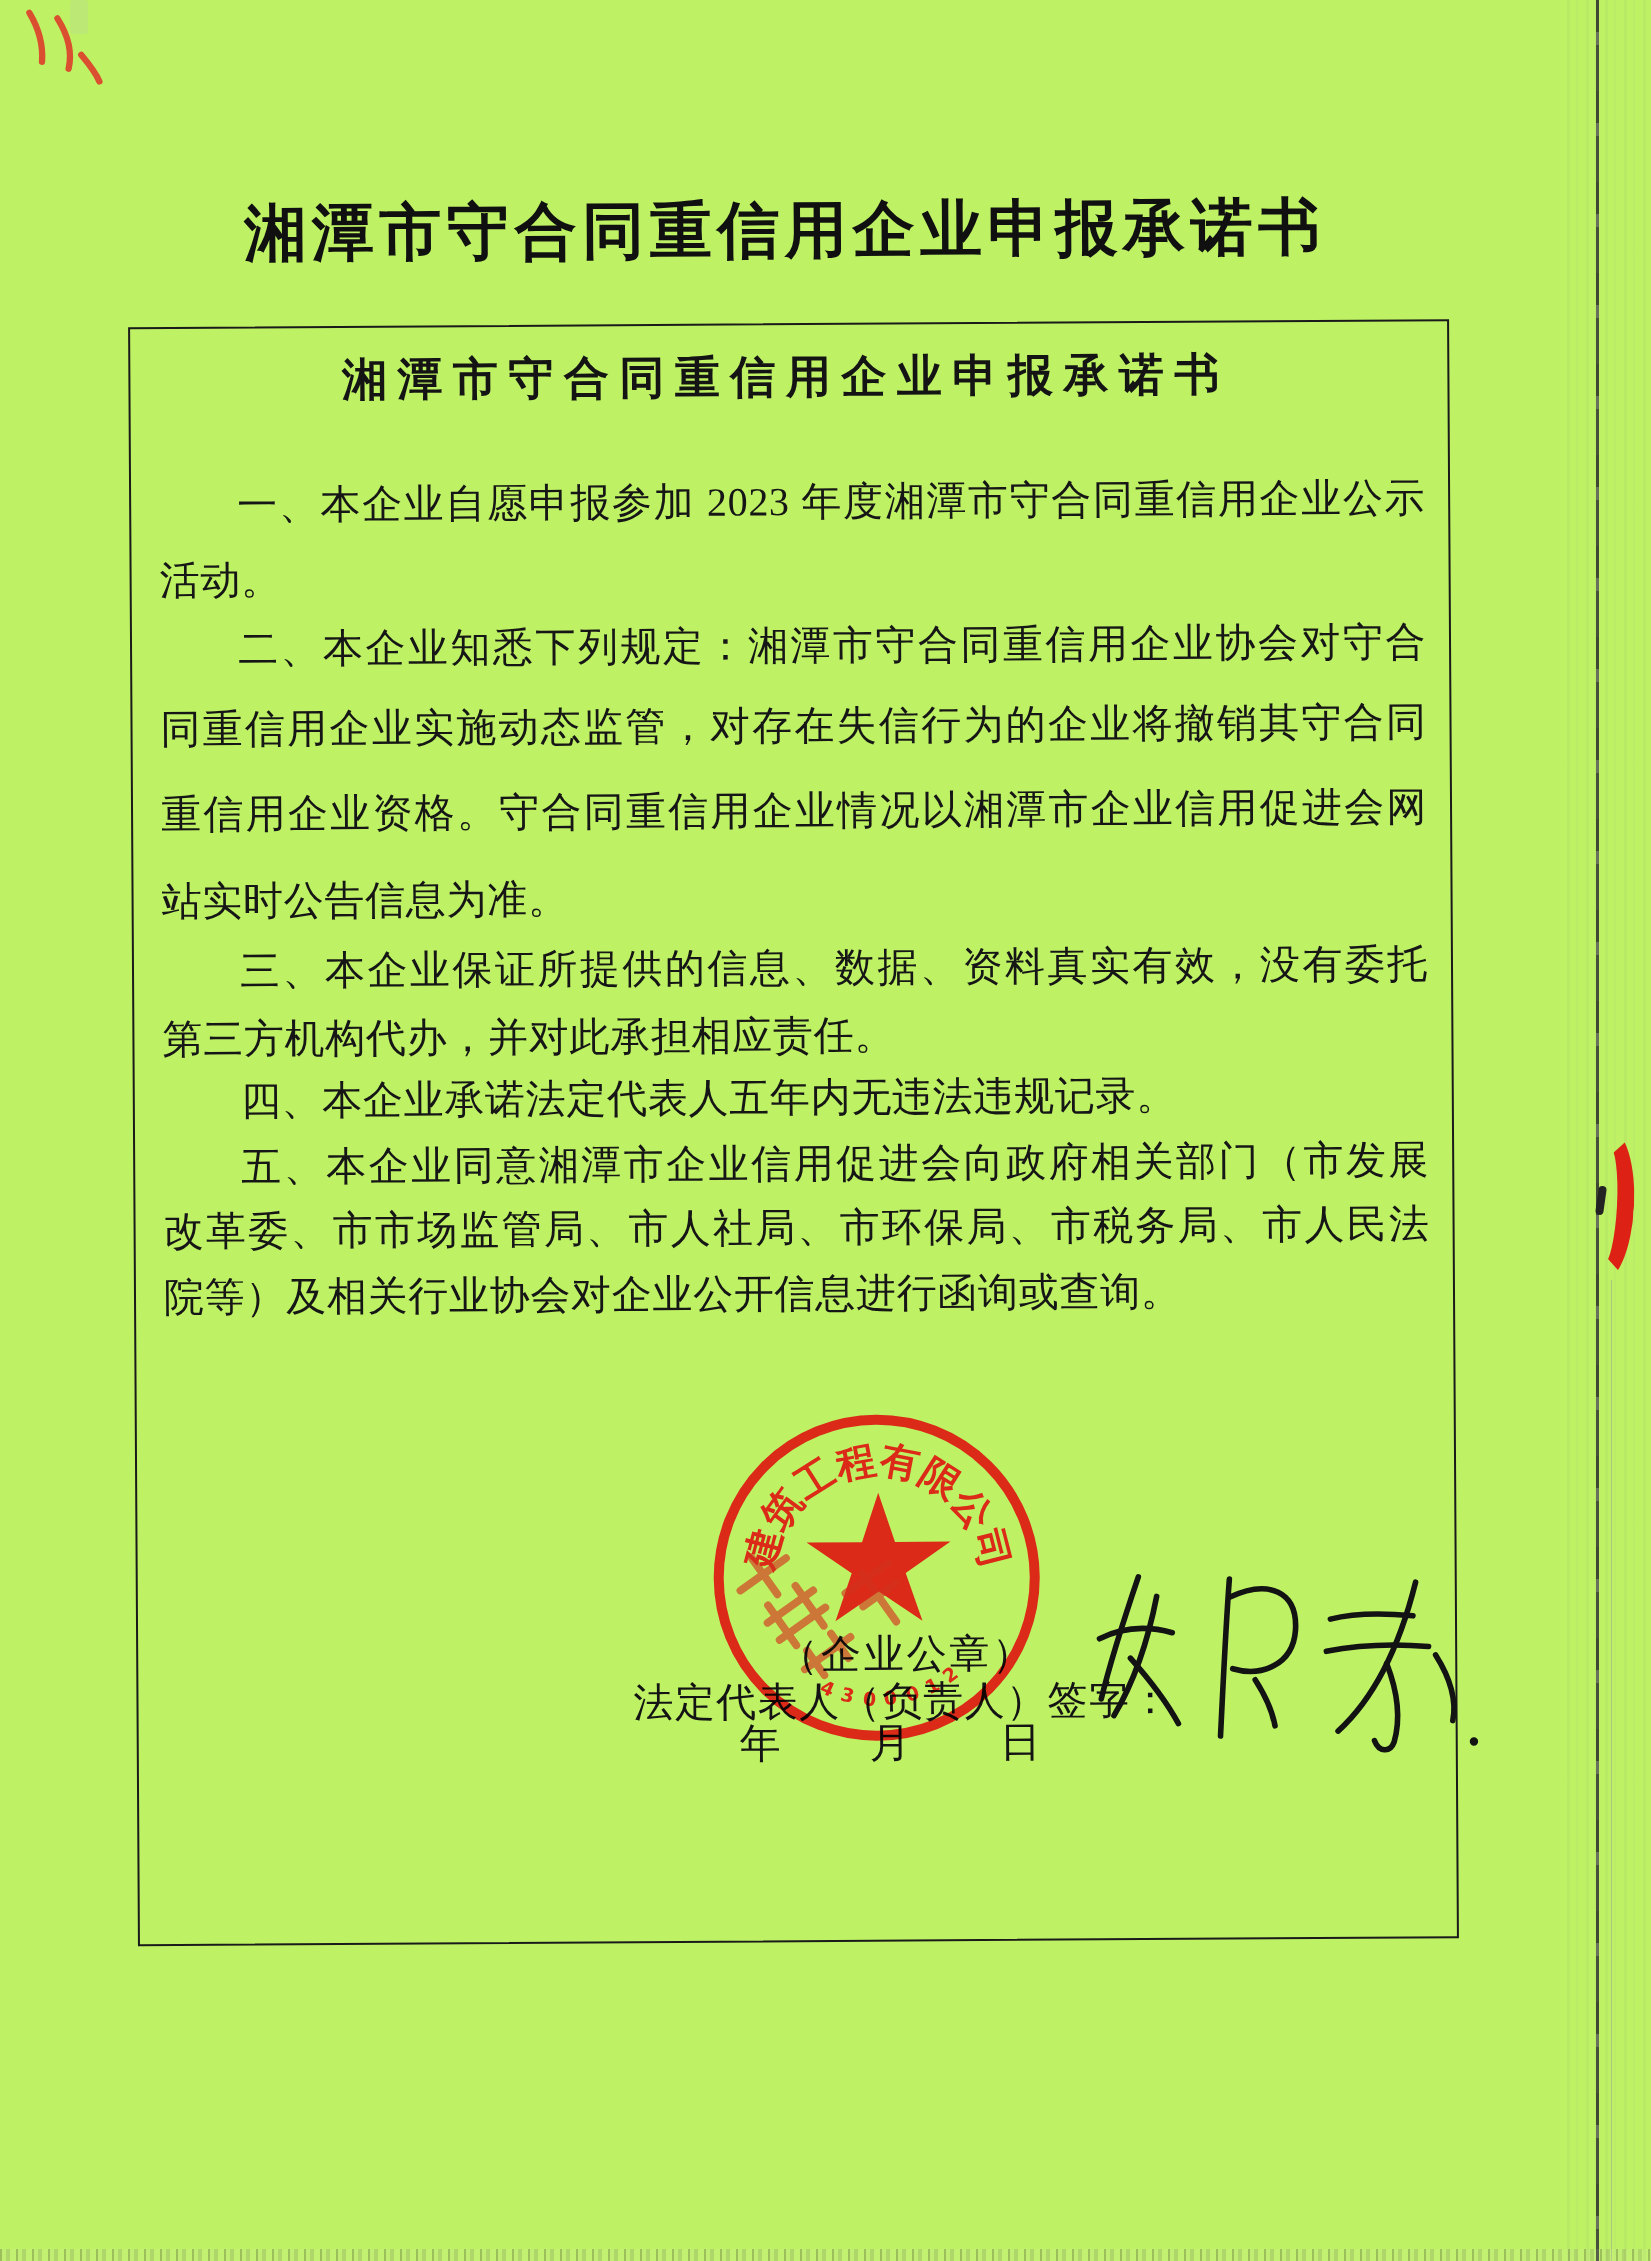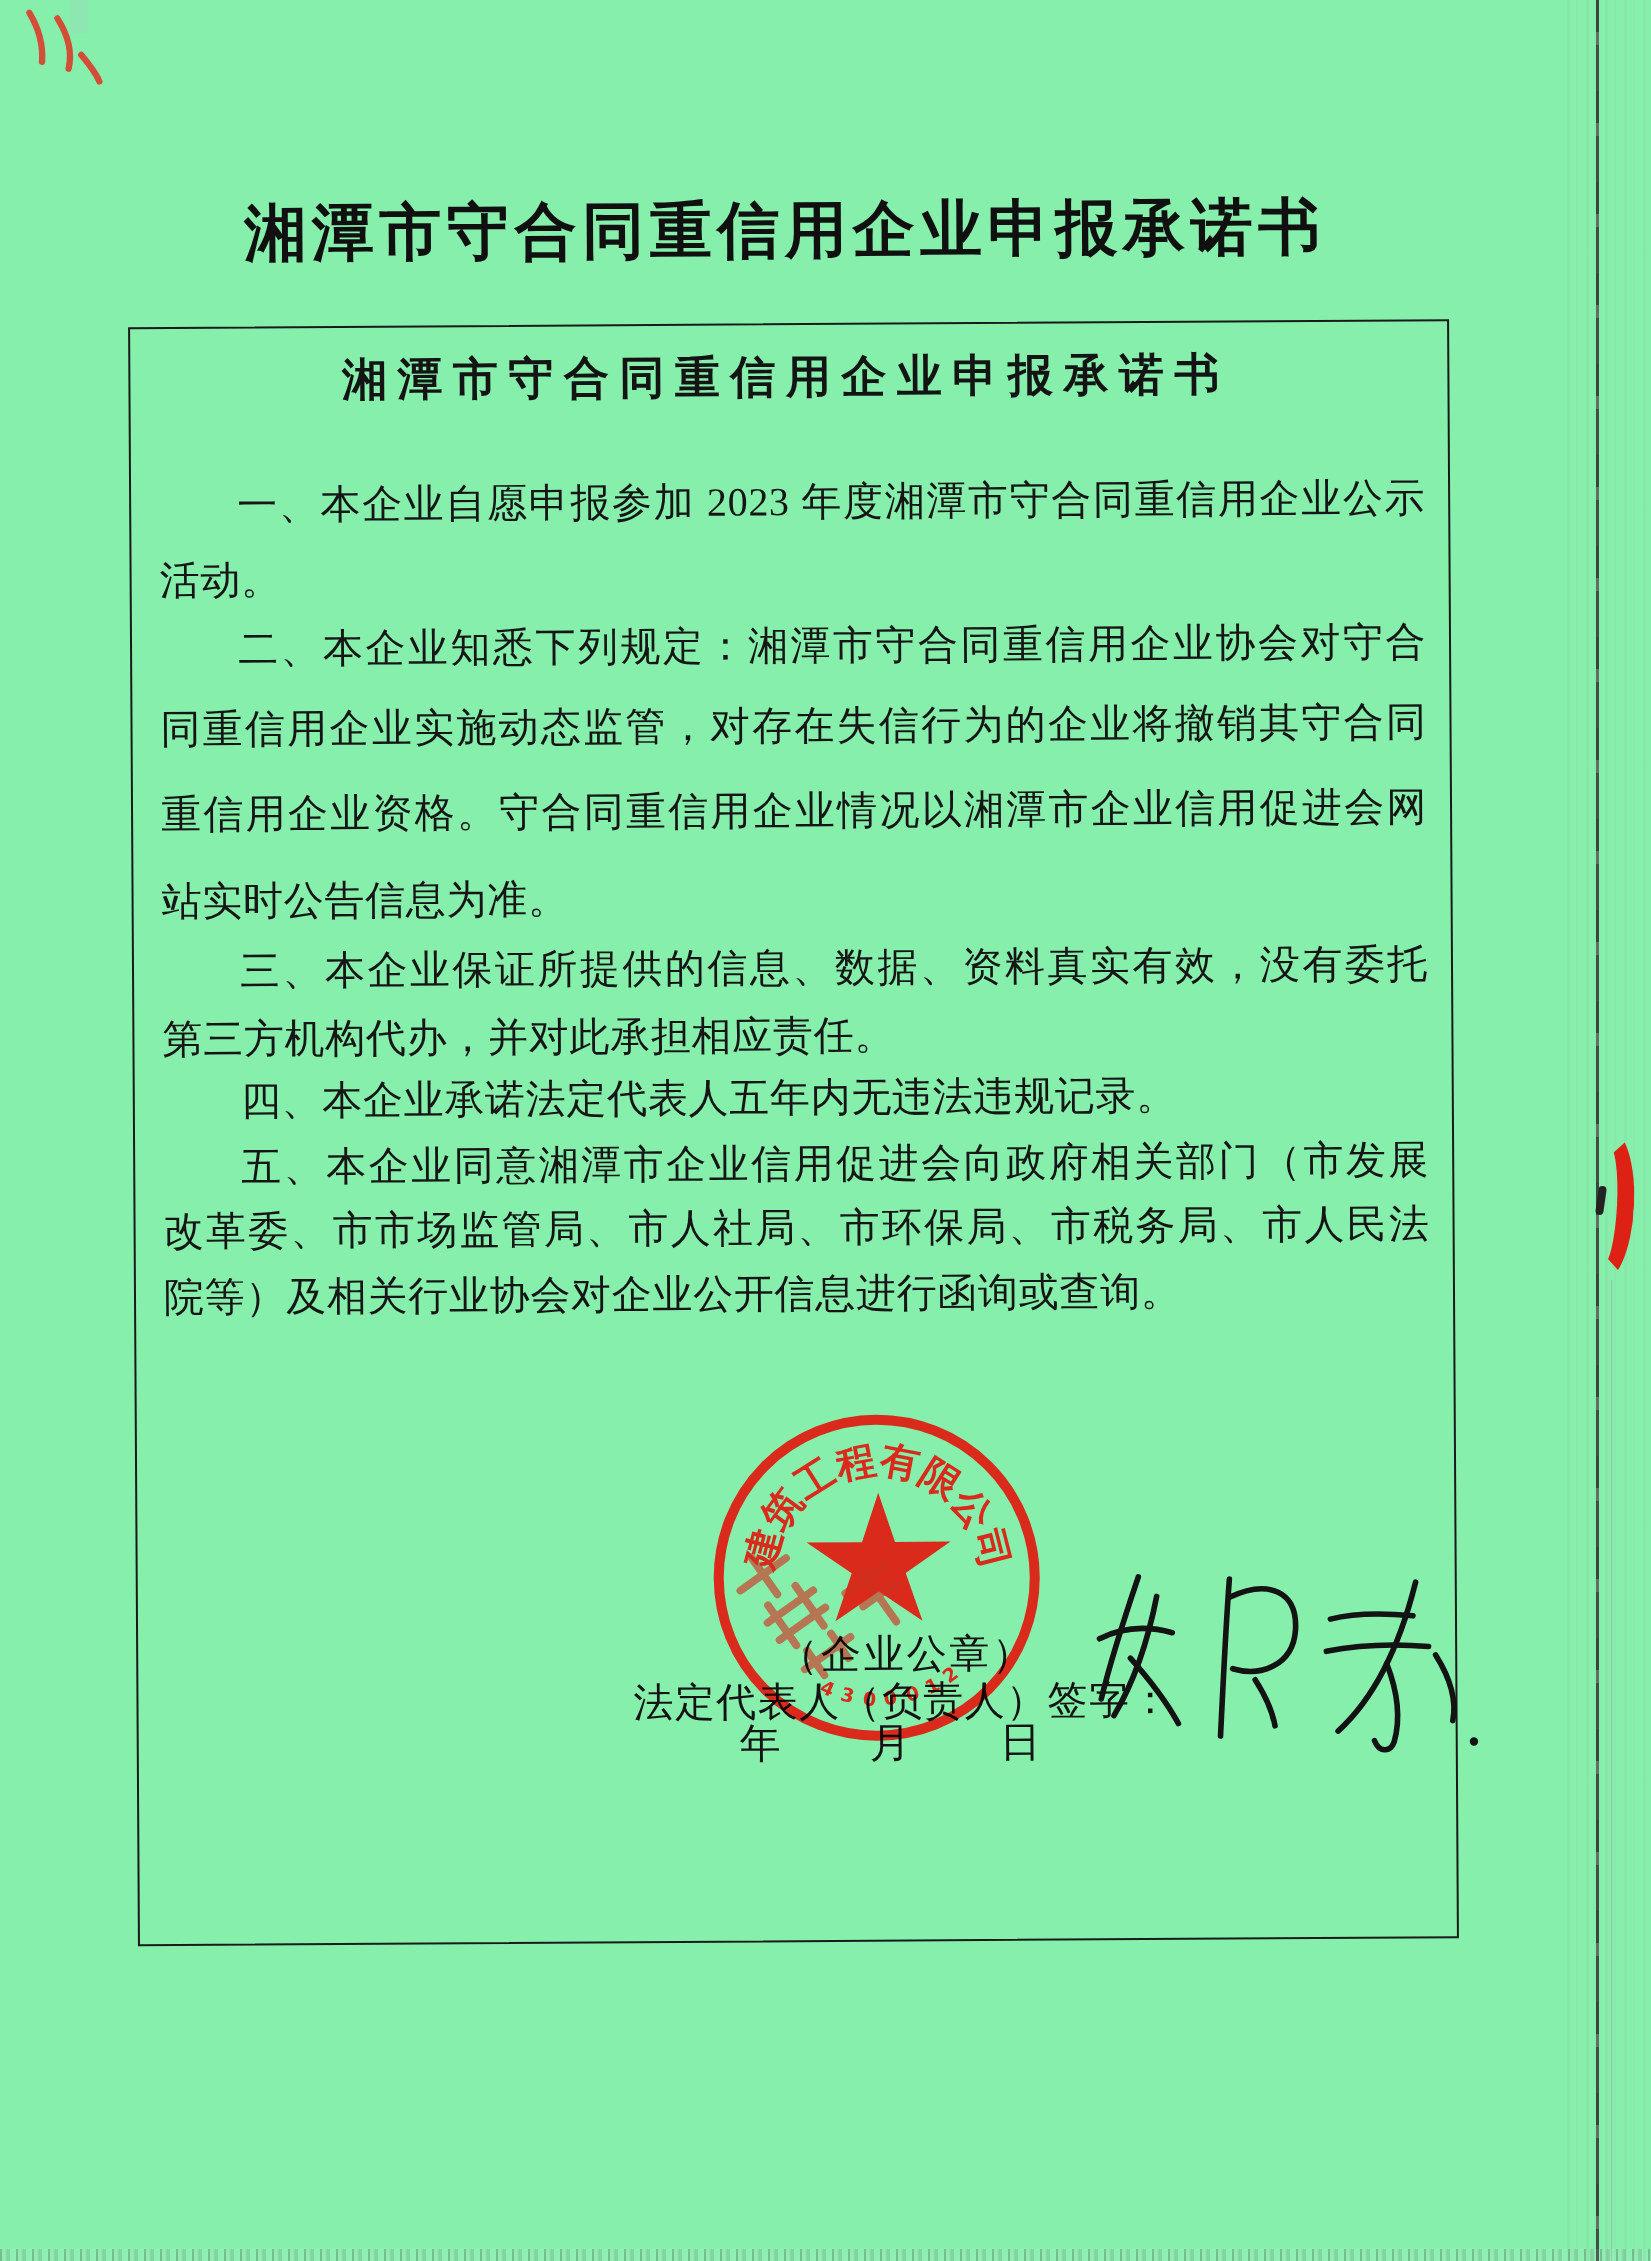--- a/index.html
+++ b/index.html
@@ -1,19 +1,19 @@
 <!DOCTYPE html>
 <html style="--seal-red: #dd2114;font-size:11.2px"><head>
 <meta charset="utf-8">
 <style>
   html,body{margin:0;padding:0;background:#ffffff;}
   .page{
     position:relative;
     width:1651px;height:2261px;
-    background:#86efac;
+    background:#bef264;
     overflow:hidden;
     font-family:"Liberation Serif","DejaVu Serif",serif;
     color:#1b1b1b;
   }
   .content{position:absolute;left:0;top:0;width:1651px;height:2261px;transform:rotate(-0.35deg);}
   .main-title{
     position:absolute;left:0;top:188px;width:1581px;
     text-align:center;
     font-family:"DejaVu Sans","Liberation Sans",sans-serif;
     font-weight:700;font-size:62px;letter-spacing:5.6px;color:#101010;

